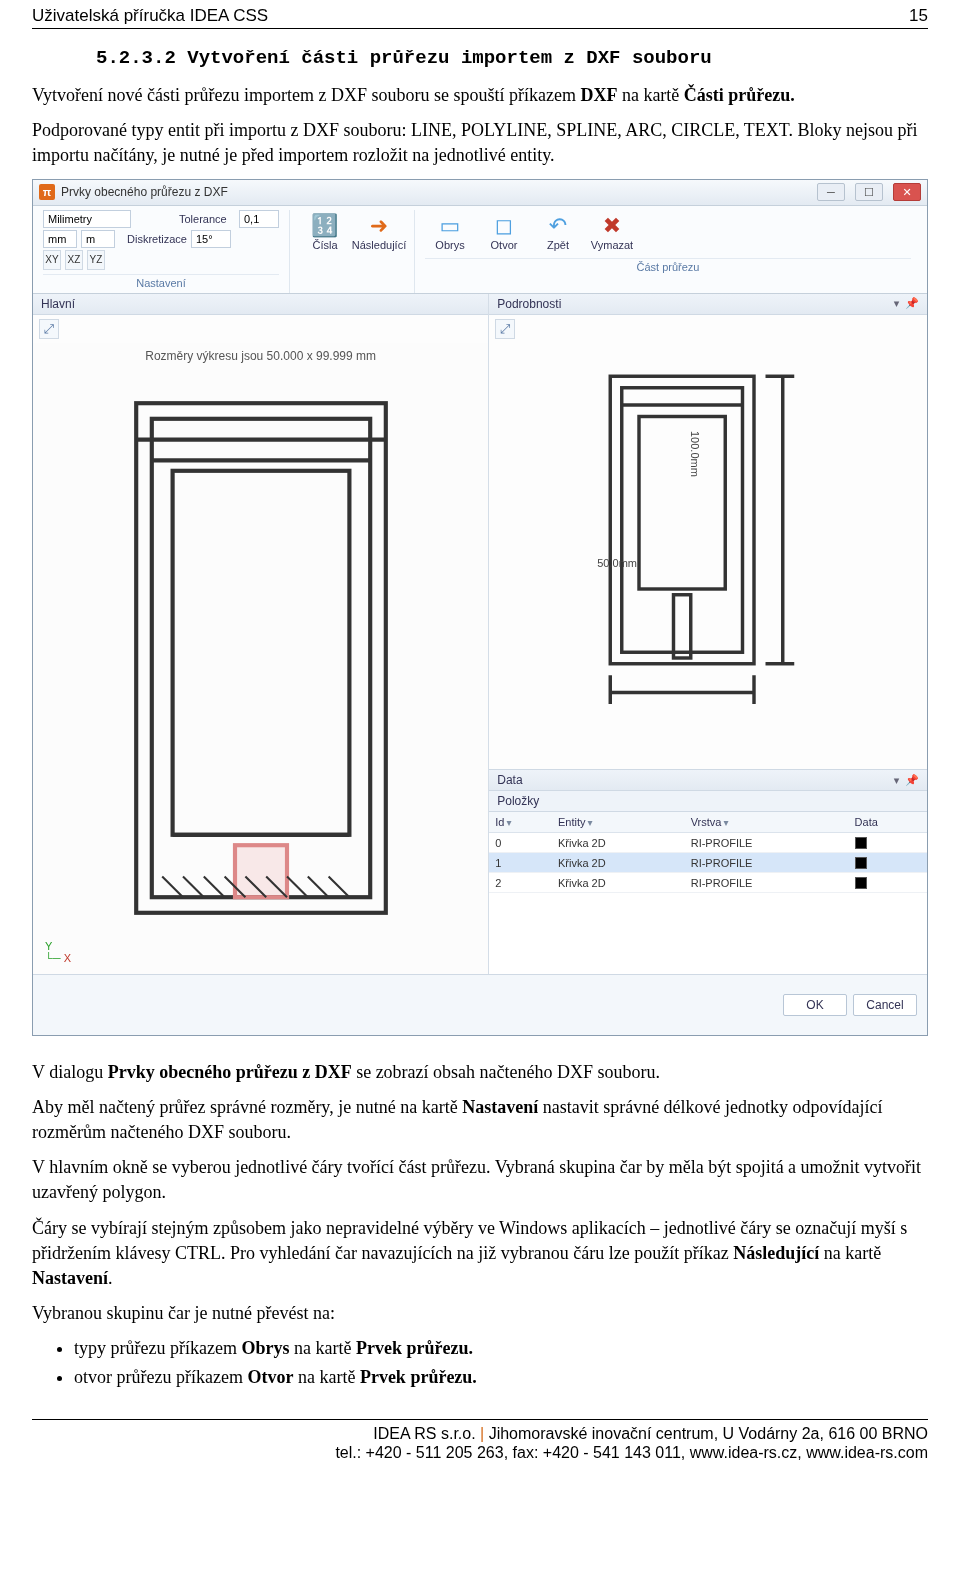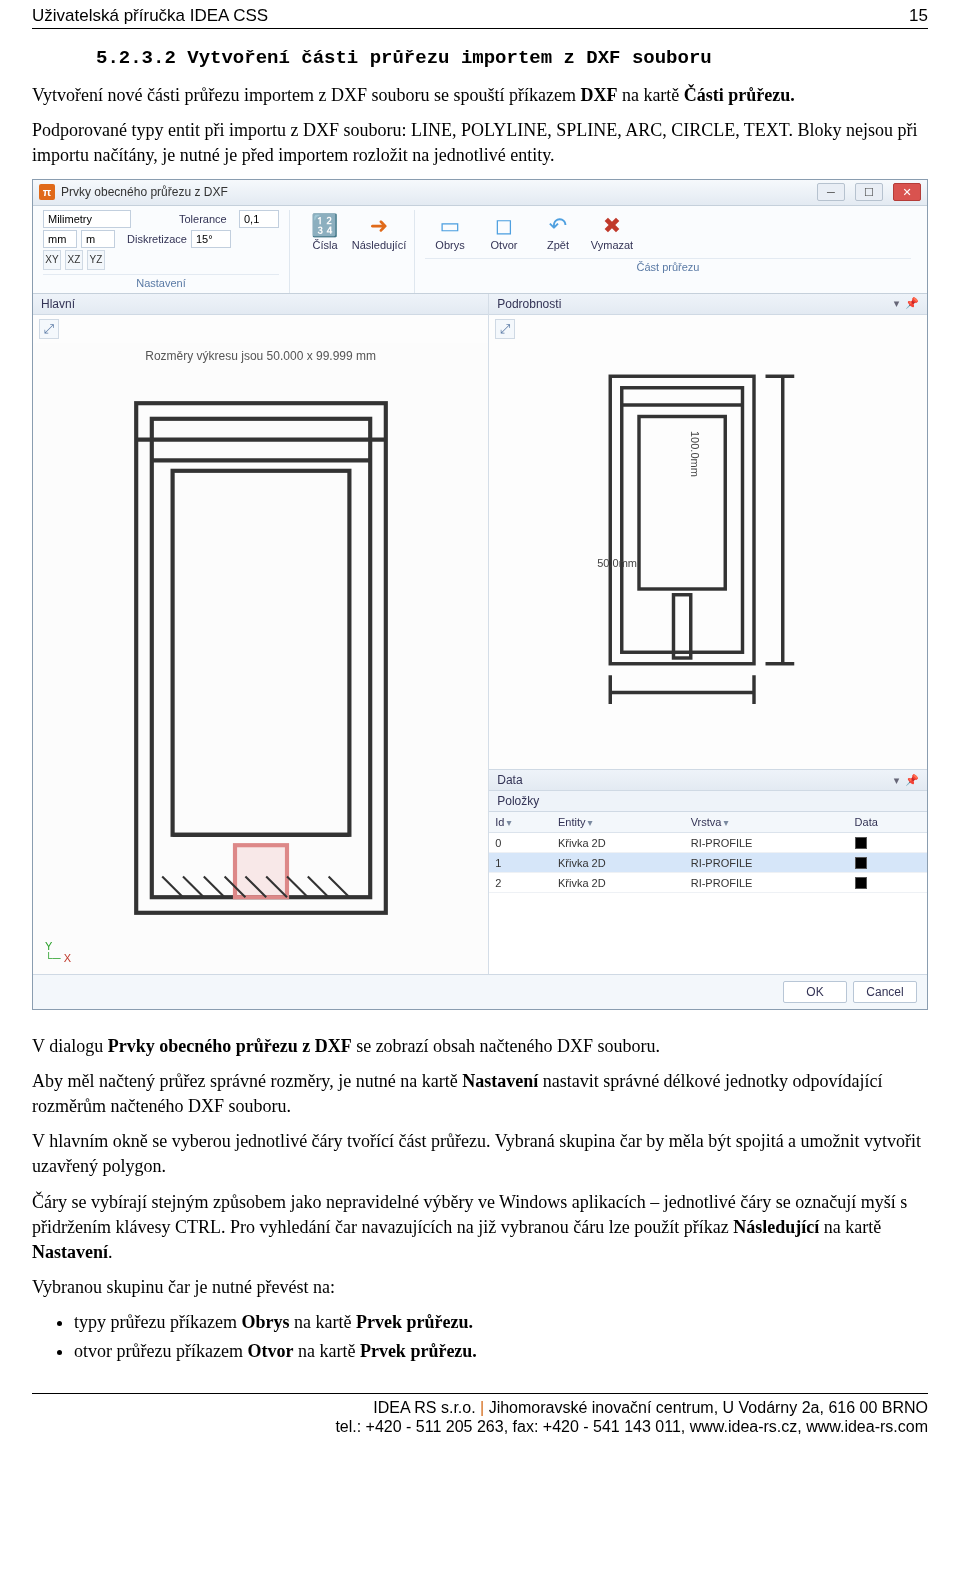--- a/index.html
+++ b/index.html
@@ -179,21 +179,21 @@
     padding: 3px 6px;
     border-bottom: 1px solid #eef1f5;
   }
   tr.selected td { background: #d6e6f9; }
   .swatch { display: inline-block; width: 12px; height: 12px; background: #111; border: 1px solid #555; vertical-align: middle; }
 
   .win-footer {
     border-top: 1px solid #cfd9e4;
     background: #f3f7fb;
     display: flex; justify-content: flex-end; gap: 6px;
-    padding: 6px 10px;
+    padding: 19px 10px;
   }
   .dlg-btn {
     min-width: 64px; height: 22px;
     border: 1px solid #b8c6d6; background: #fff;
     font-size: 12px; color: #335; border-radius: 2px;
   }
 
   
   ul.bul { margin: 8px 0 24px 24px; }
   ul.bul li { margin: 4px 0 4px 18px; list-style: disc; line-height: 1.4; }

